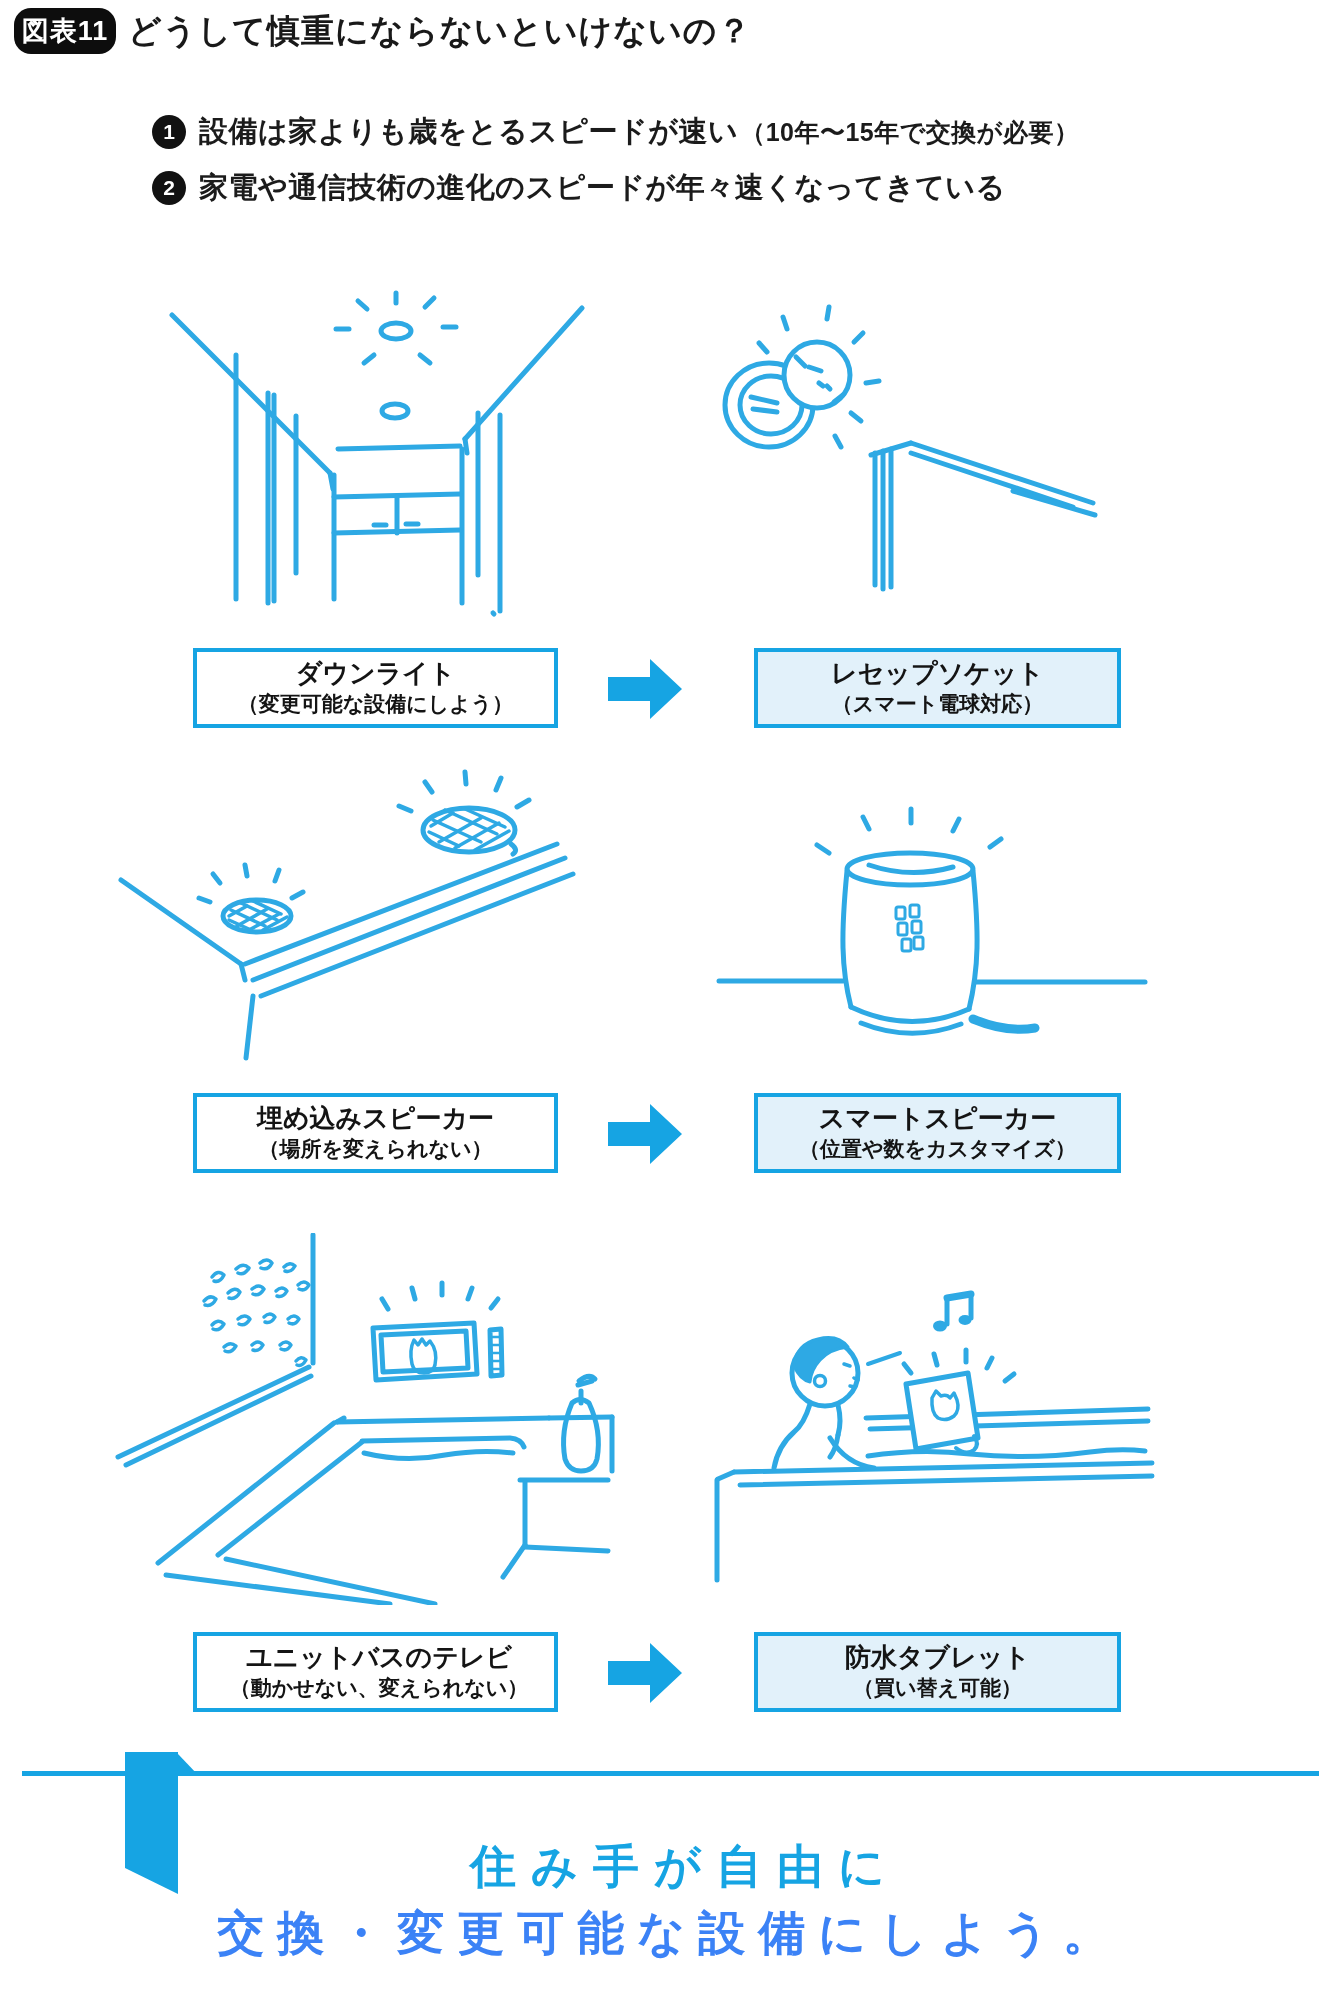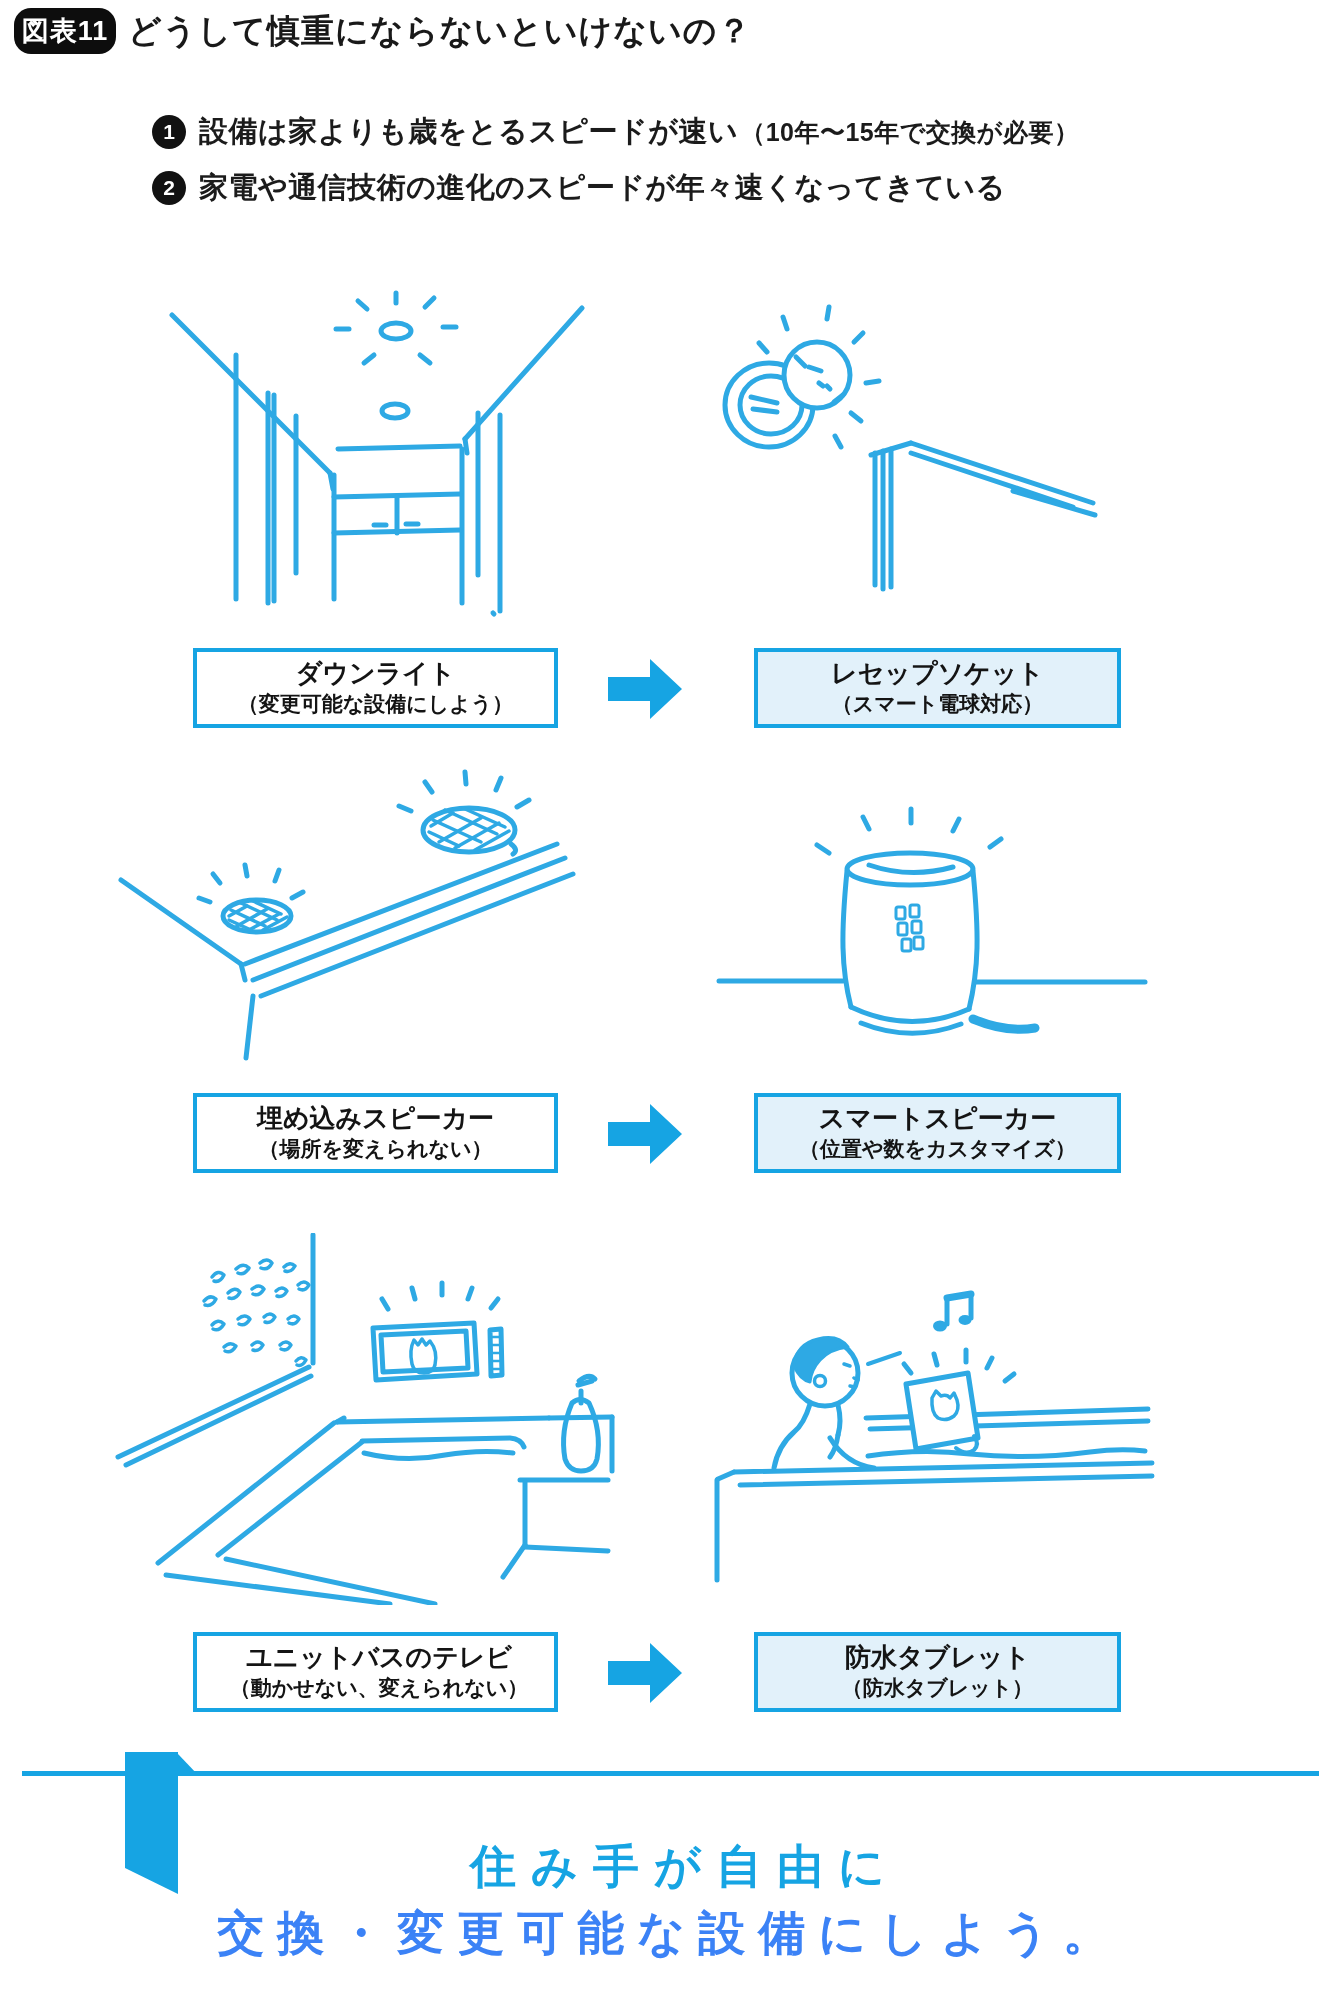--- a/index.html
+++ b/index.html
@@ -340,21 +340,21 @@
 
   <div class="label-box before" style="left:193px;top:1632px;padding-left:7px;">
     <div class="box-title">ユニットバスのテレビ</div>
     <div class="box-note">（動かせない、変えられない）</div>
   </div>
   <svg class="arrow" style="left:608px;top:1641px;" viewBox="0 0 74 64">
     <polygon points="0,20 42,20 42,2 74,32 42,62 42,44 0,44" fill="#16A4E3"></polygon>
   </svg>
   <div class="label-box after" style="left:746px;top:1632px;">
     <div class="box-title">防水タブレット</div>
-    <div class="box-note">（防水タブレット）</div>
+    <div class="box-note">（買い替え可能）</div>
   </div>
 
   <div class="rule"></div>
   <svg class="ribbon" viewBox="0 0 75 146">
     <polygon points="0,0 53,0 53,142 0,116" fill="#16A4E3"></polygon>
     <polygon points="53,2 74,24 53,24" fill="#16A4E3"></polygon>
   </svg>
   <div class="footer-line1">住み手が自由に</div>
   <div class="footer-line2">交換・変更可能な設備にしよう。</div>
 

